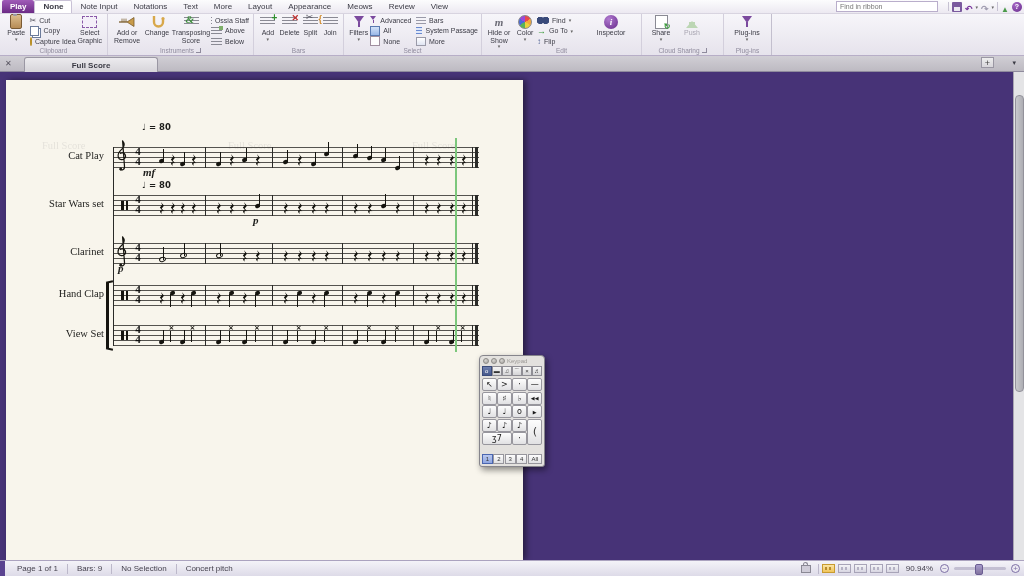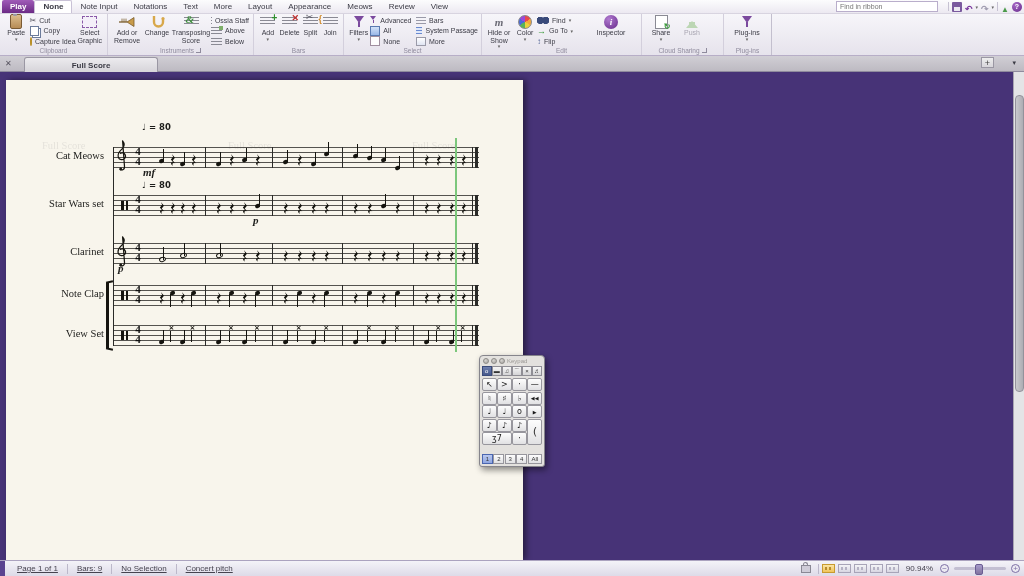--- a/index.html
+++ b/index.html
@@ -126,21 +126,21 @@
   .kp-cell.small{font-size:5px;}
   .kp-cell.arc{font-size:11px;color:#333;}
   #kp-voices{position:absolute;left:2px;bottom:2px;right:2px;height:10px;display:flex;gap:0.5px;}
   .kp-voice{flex:1;border:1px solid #97969d;background:linear-gradient(#fdfdfd,#e1e1e3);font-size:6px;display:flex;align-items:center;justify-content:center;color:#333;}
   .kp-voice.sel{background:linear-gradient(#b9c8ef,#8fa6e0);border-color:#4a66b0;}
   .kp-voice.all{flex:1.4;}
   
   #statusbar{position:absolute;left:0;top:560px;width:1024px;height:16px;background:linear-gradient(#f4f3f8,#dcd9e7);
              border-top:1px solid #aba3bf;font-size:8px;color:#46434f;z-index:30;}
   #st-left{position:absolute;left:8px;top:0;height:15px;display:flex;align-items:center;}
-  .st-item{padding:0 9px;text-decoration:underline;}
+  .st-item{padding:0 9px;}
   .st-sep{width:1px;height:10px;background:#bcb8ca;}
   #st-corner{position:absolute;left:0;top:0;width:5px;height:15px;background:#5a4390;}
   #st-right{position:absolute;right:4px;top:0;height:15px;display:flex;align-items:center;gap:3px;}
   .i-lock{width:8px;height:6px;border:1px solid #8a8894;background:#cfccd8;position:relative;margin-right:4px;}
   .i-lock::before{content:"";position:absolute;left:1.5px;top:-4px;width:3px;height:3px;border:1px solid #8a8894;border-bottom:none;border-radius:3px 3px 0 0;}
   .vi{width:13px;height:9px;border:1px solid #a8a4b8;background:linear-gradient(#f4f4f7,#d8d6e2);position:relative;}
   .vi::after{content:"";position:absolute;left:2px;top:2px;right:2px;bottom:2px;background:repeating-linear-gradient(90deg,#b5b2c4 0 2px,transparent 2px 4px);}
   .vi.hot{background:linear-gradient(#fbe6a8,#f0c45a);border-color:#c89b30;}
   .vi.hot::after{background:repeating-linear-gradient(90deg,#b98d2e 0 2px,transparent 2px 4px);}
   #zoomtext{margin:0 4px;font-size:8px;}
@@ -429,21 +429,21 @@
   <div id="docarea">
     <div id="page">
         <div class="wmark" style="left: 36px; top: 60px;">Full Score</div>
         <div class="wmark" style="left: 222px; top: 60px;">Full Score</div>
         <div class="wmark" style="left: 406px; top: 60px;">Full Score</div>
         <div class="sline" style="left: 107px; top: 67px; width: 366px;"></div>
         <div class="sline" style="left: 107px; top: 72px; width: 366px;"></div>
         <div class="sline" style="left: 107px; top: 77px; width: 366px;"></div>
         <div class="sline" style="left: 107px; top: 82px; width: 366px;"></div>
         <div class="sline" style="left: 107px; top: 87px; width: 366px;"></div>
-        <div class="stlabel" style="top: 70px;">Cat Meows</div>
+        <div class="stlabel" style="top: 70px;">Cat Play</div>
         <div style="position: absolute; left: 109px; top: 59px;"><svg width="14" height="37" viewBox="0 0 14 37">
             <path d="M7.6 2 C10 4.8 9.4 7.8 6.6 10.4 C3.6 13.2 2.4 15.6 3.3 18.2 C4.3 21 8.2 21.6 9.9 19.2 C11.3 17.2 10.3 14.4 7.8 13.9 C6.9 13.7 6.1 13.9 5.5 14.3 M7.6 2 L9.5 27.5 C9.8 30.2 7.2 31.8 5.2 30.4" fill="none" stroke="#15140f" stroke-width="1.25" stroke-linecap="round"></path>
             <circle cx="5.7" cy="30" r="1.4" fill="#15140f"></circle>
           </svg></div>
         <div class="tsig" style="left: 127px; top: 66px;">4</div>
         <div class="tsig" style="left: 127px; top: 76px;">4</div>
         <div class="tempo" style="left: 136px; top: 42px;">♩ = 80</div>
         <div class="dyn" style="left: 137px; top: 86px;">mf</div>
         <div class="barline" style="left: 199px; top: 67px; height: 21px;"></div>
         <div class="barline" style="left: 266px; top: 67px; height: 21px;"></div>
@@ -641,21 +641,21 @@
             <path d="M2.2 0 L5.8 4.4 L3.2 7.6 L6.2 11 C3.4 9.8 2 11.2 3.4 13.6 C0.4 12 0.6 9 3.6 9.6 L1 6.4 L3.6 3.2 Z" fill="#15140f"></path>
           </svg></div>
         <div class="rest" style="left: 454.75px; top: 168px;"><svg width="6" height="12" viewBox="0 0 7 14">
             <path d="M2.2 0 L5.8 4.4 L3.2 7.6 L6.2 11 C3.4 9.8 2 11.2 3.4 13.6 C0.4 12 0.6 9 3.6 9.6 L1 6.4 L3.6 3.2 Z" fill="#15140f"></path>
           </svg></div>
         <div class="sline" style="left: 107px; top: 205px; width: 366px;"></div>
         <div class="sline" style="left: 107px; top: 210px; width: 366px;"></div>
         <div class="sline" style="left: 107px; top: 215px; width: 366px;"></div>
         <div class="sline" style="left: 107px; top: 220px; width: 366px;"></div>
         <div class="sline" style="left: 107px; top: 225px; width: 366px;"></div>
-        <div class="stlabel" style="top: 208px;">Note Clap</div>
+        <div class="stlabel" style="top: 208px;">Hand Clap</div>
         <div style="position: absolute; left: 115px; top: 211px; width: 2.5px; height: 9px; background: rgb(21, 20, 15);"></div>
         <div style="position: absolute; left: 119.5px; top: 211px; width: 2.5px; height: 9px; background: rgb(21, 20, 15);"></div>
         <div class="tsig" style="left: 127px; top: 204px;">4</div>
         <div class="tsig" style="left: 127px; top: 214px;">4</div>
         <div class="barline" style="left: 199px; top: 205px; height: 21px;"></div>
         <div class="barline" style="left: 266px; top: 205px; height: 21px;"></div>
         <div class="barline" style="left: 336px; top: 205px; height: 21px;"></div>
         <div class="barline" style="left: 407px; top: 205px; height: 21px;"></div>
         <div class="barline" style="left: 466px; top: 205px; height: 21px;"></div>
         <div class="barline thick" style="left: 469px; top: 205px; height: 21px;"></div>

